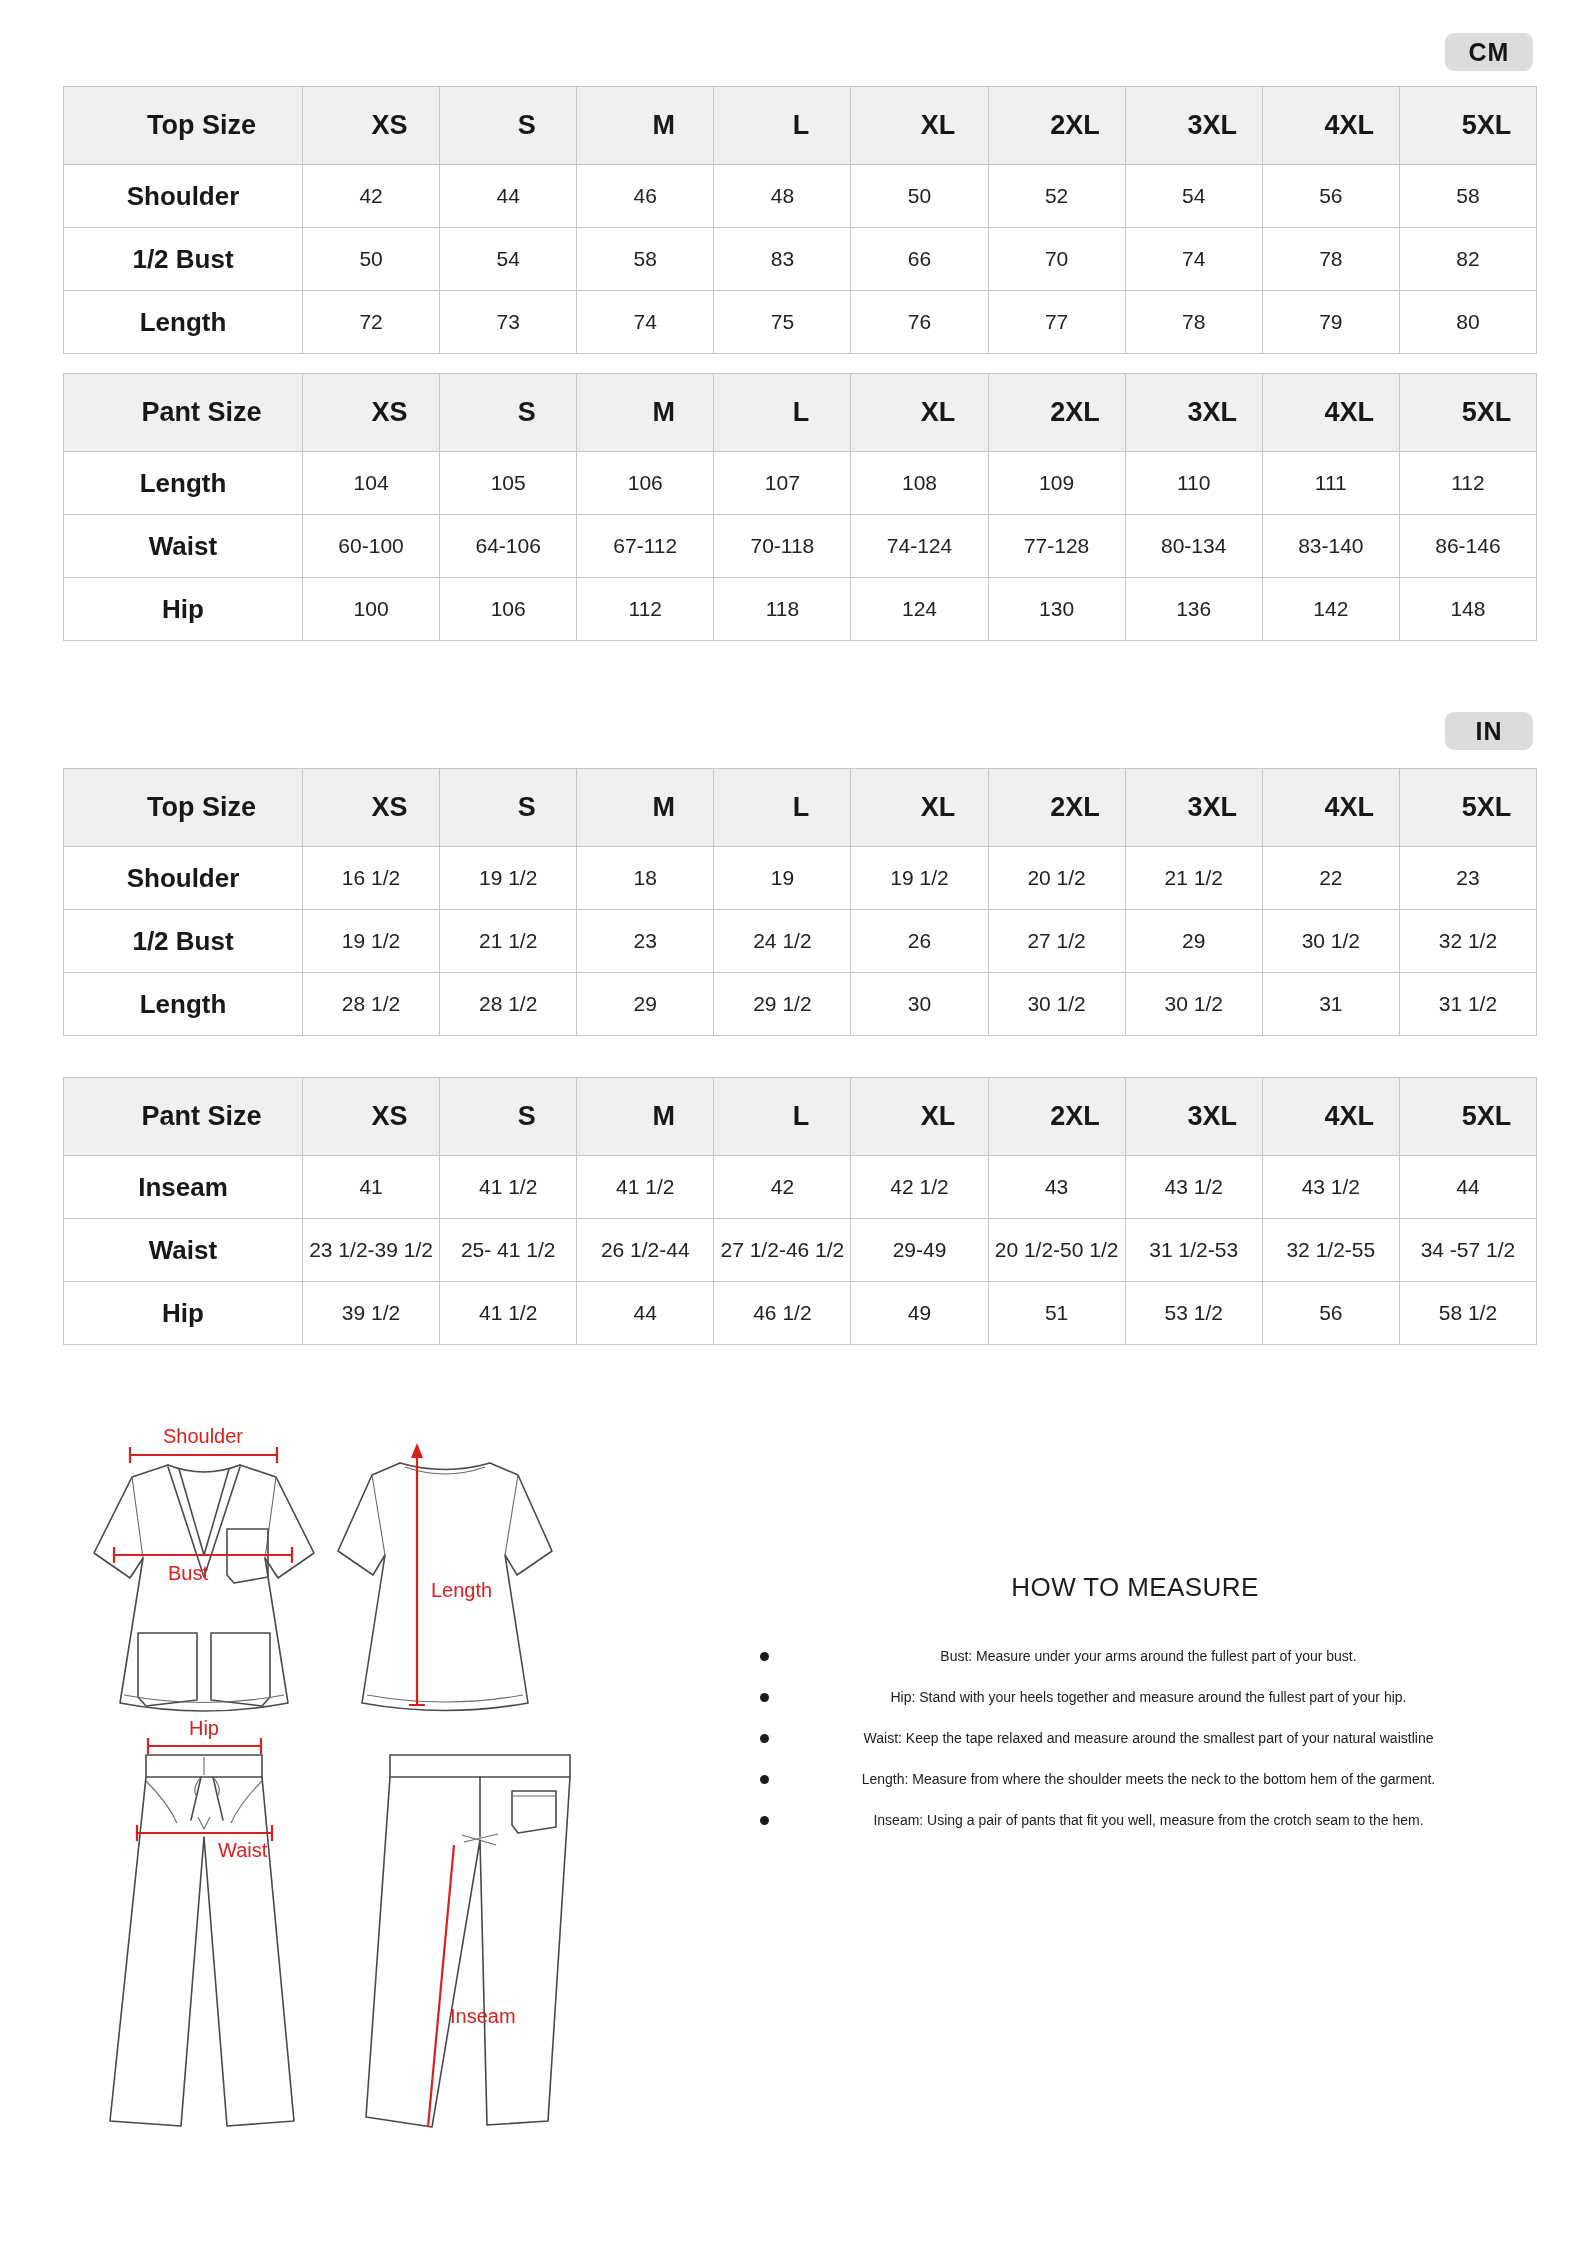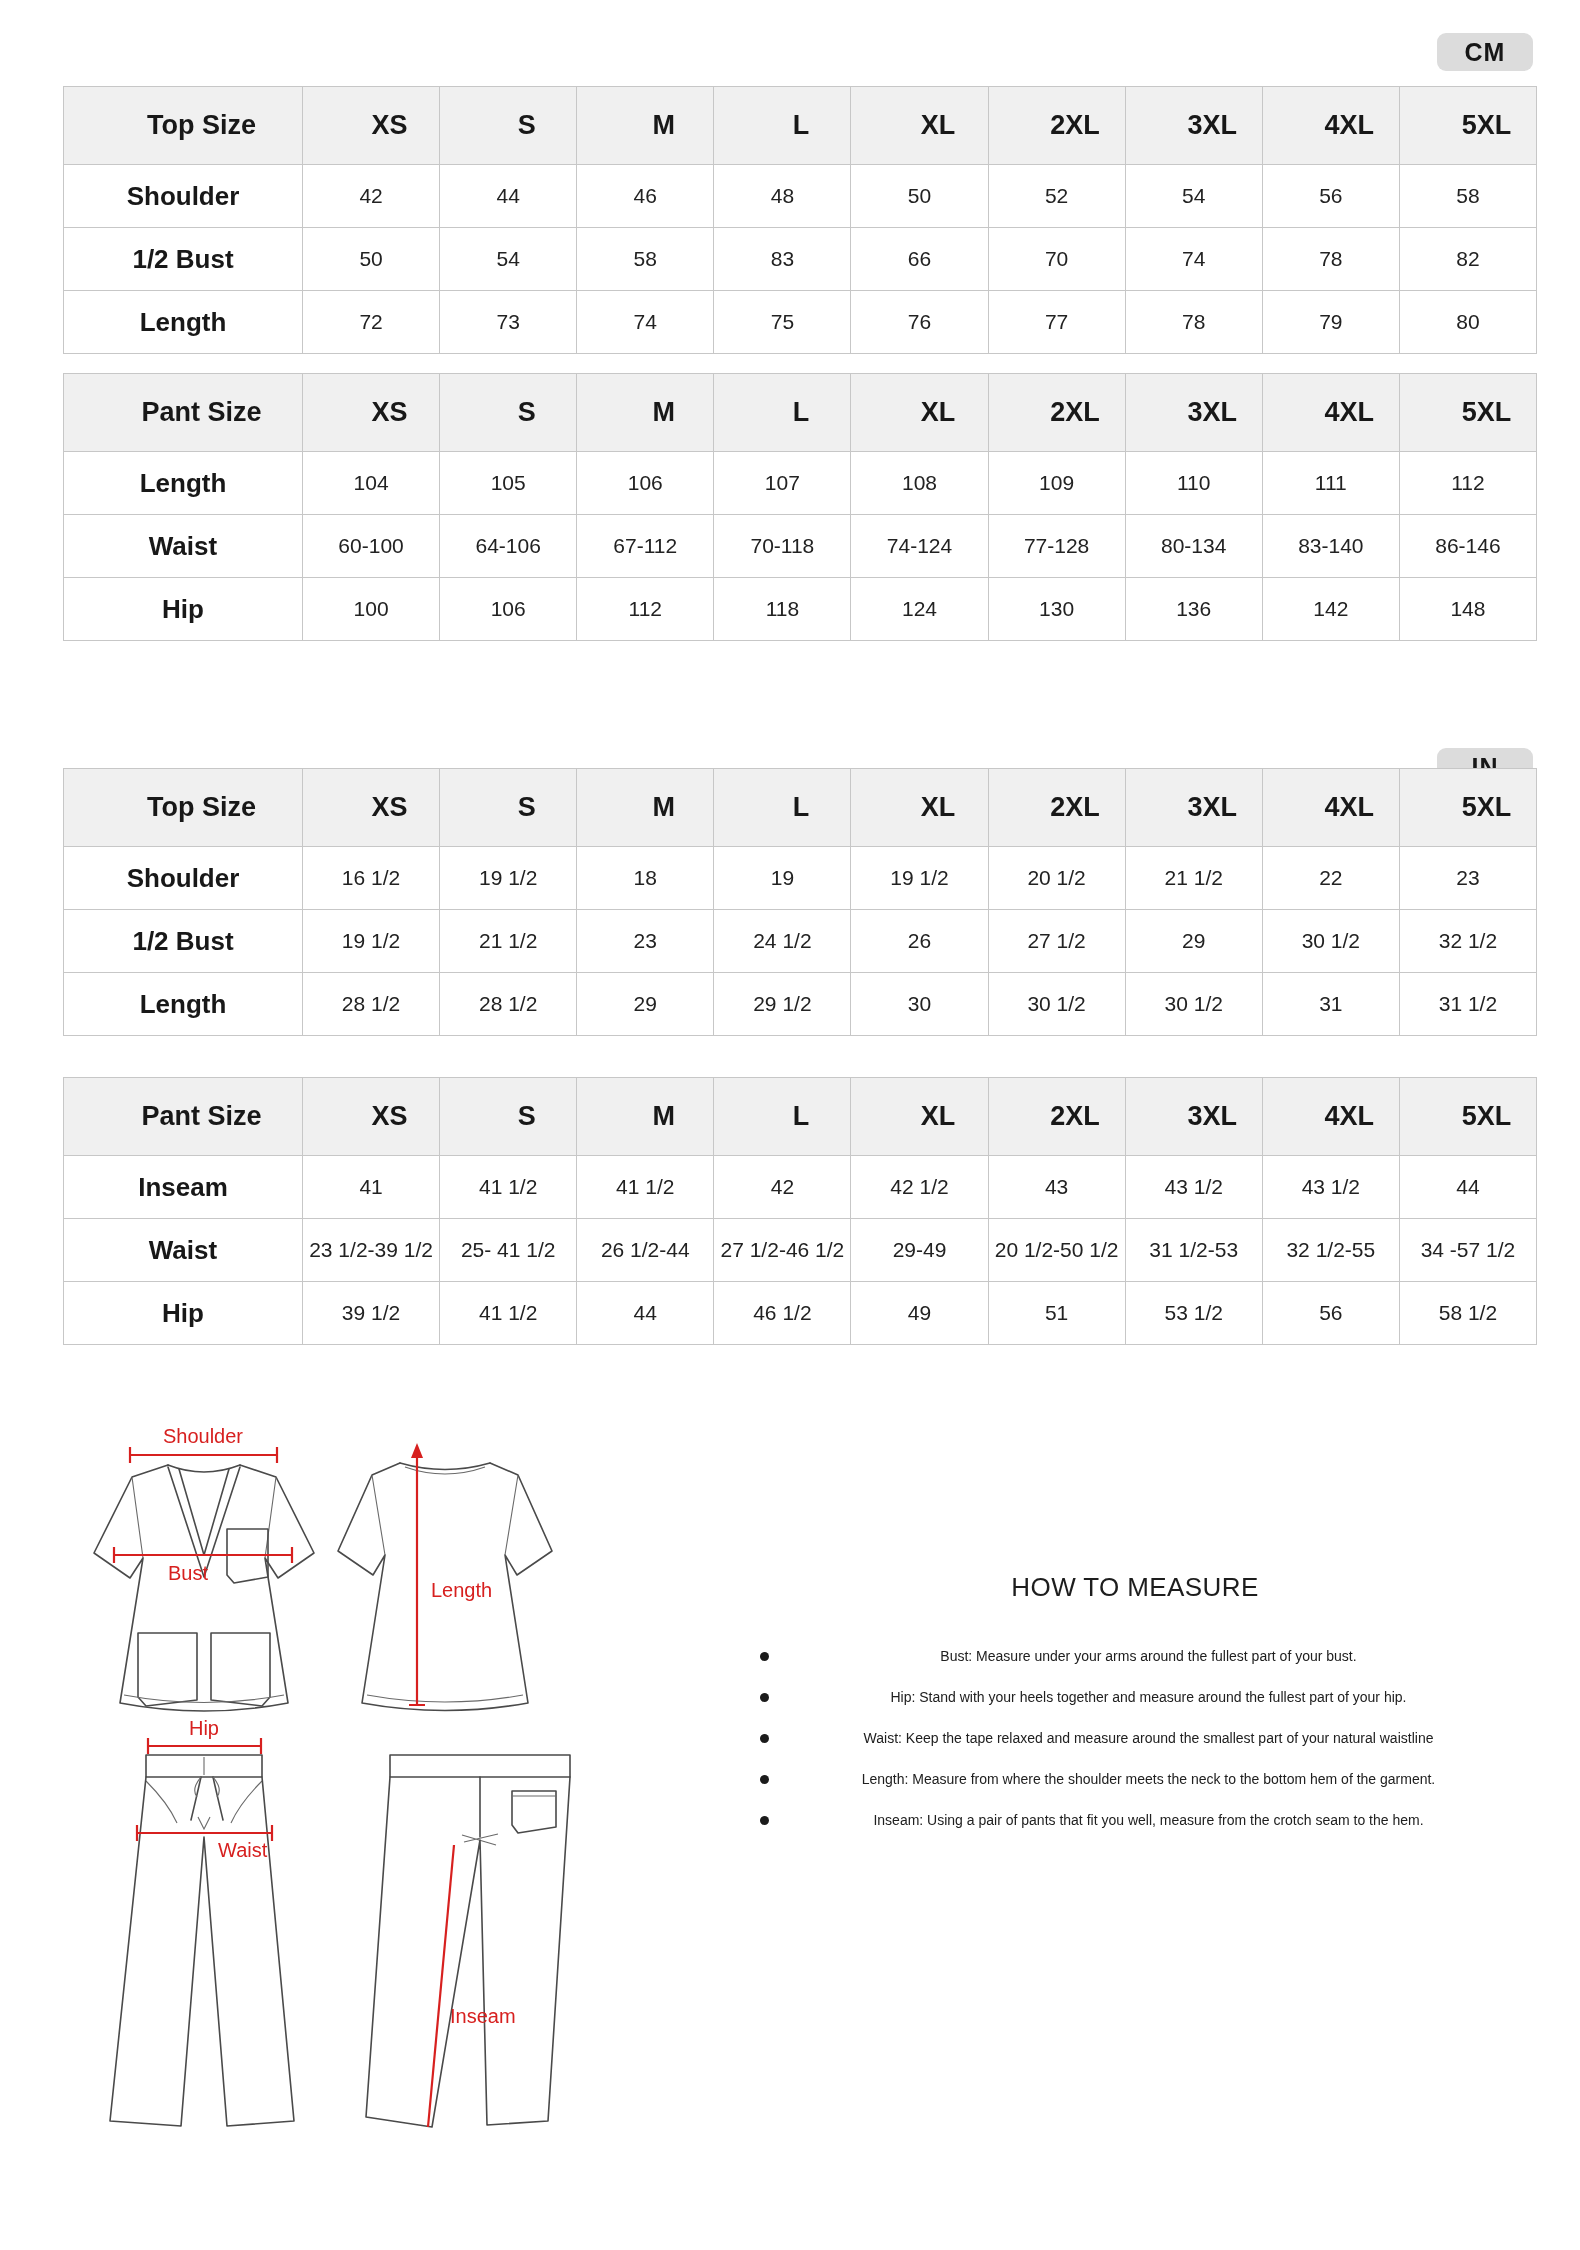--- a/index.html
+++ b/index.html
@@ -1,27 +1,27 @@
 <!DOCTYPE html>
 <html style="--accent: #d7201f;"><head>
 <meta charset="utf-8">
 <style>
   :root { --accent:#d7201f; }
   * { box-sizing:border-box; margin:0; padding:0; }
   body { background:#fff; font-family:"Liberation Sans","DejaVu Sans",sans-serif; color:#1b1b1b; }
   .page { position:relative; width:1580px; height:2250px; background:#fff; overflow:hidden; }
 
   .unit-badge{
-    position:absolute; right:47px; width:96px; height:38px;
+    position:absolute; right:47px; width:88px; height:38px;
     background:#dcdcdc; border-radius:9px;
     display:flex; align-items:center; justify-content:center;
     font-size:25px; font-weight:600; color:#161616; letter-spacing:1px;
   }
   .badge-cm{ top:33px; }
-  .badge-in{ top:748px; }
+  .badge-in{ top:712px; }
 
   table.size{
     position:absolute; left:63px; width:1474px;
     border-collapse:collapse; table-layout:fixed;
     background:#fff;
   }
   table.size th, table.size td{
     border:1.5px solid #c7c7c7; text-align:center; vertical-align:middle;
     overflow:hidden; white-space:nowrap;
   }

